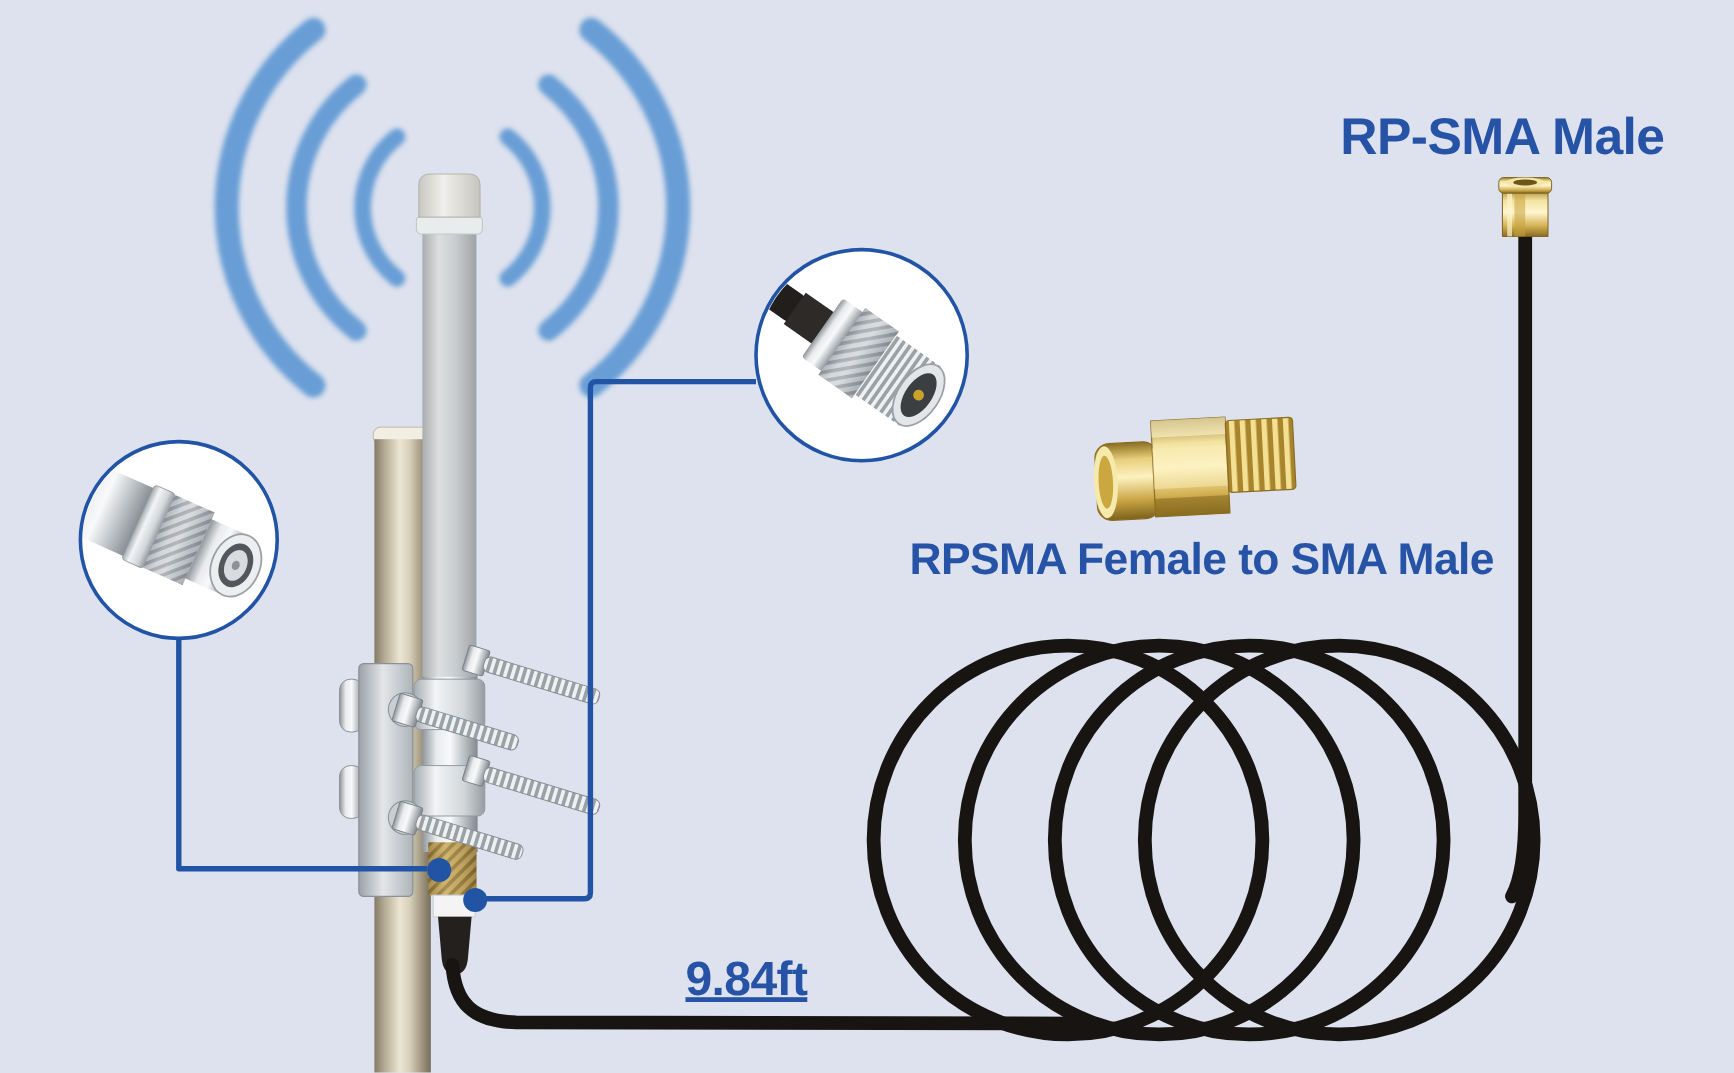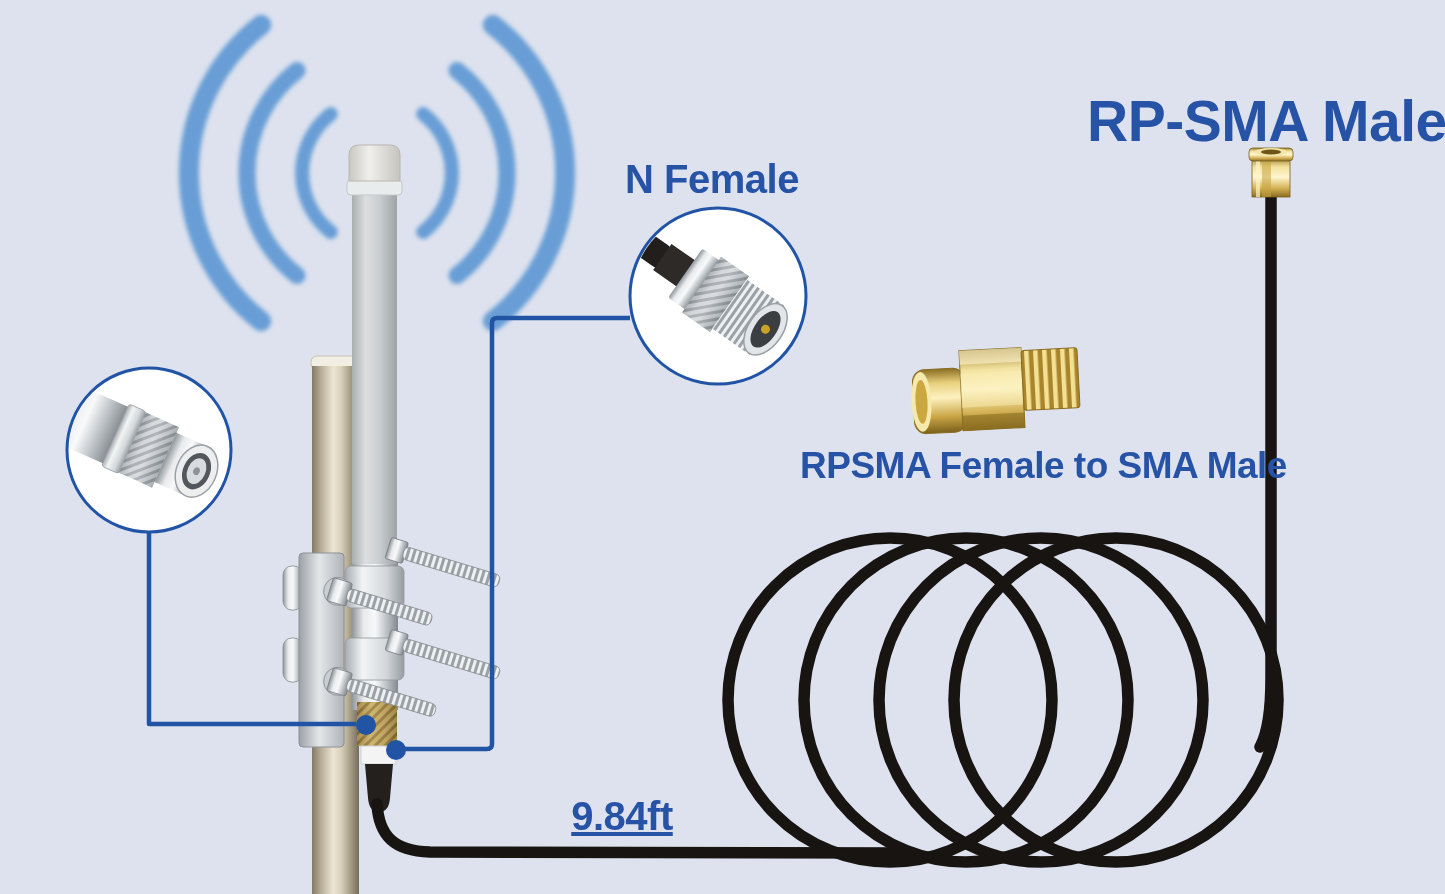--- a/index.html
+++ b/index.html
@@ -7,22 +7,22 @@
     position:relative;width:1445px;height:894px;overflow:hidden;
     background:#dde2ee;font-family:"Liberation Sans",sans-serif;
   }
   .scene{position:absolute;left:0;top:0;}
   .lbl{
     position:absolute;font-weight:700;color:#2653a6;text-align:center;
     letter-spacing:-0.5px;line-height:1.05;white-space:nowrap;
   }
   .lbl-nmale   {left:49px;  top:308px; width:200px; font-size:40px;}
   .lbl-nfemale {left:592px; top:158px; width:240px; font-size:40px;}
-  .lbl-rpsma   {left:1087px;top:92px;  width:330px; font-size:57px;}
-  .lbl-adapter {left:800px; top:447px; width:470px; font-size:37px;}
+  .lbl-rpsma   {left:1087px;top:92px;  width:330px; font-size:43px;}
+  .lbl-adapter {left:758px; top:447px; width:470px; font-size:37px;}
   .lbl-length  {left:522px; top:795px; width:200px; font-size:40px;text-decoration:underline;}
 </style>
 </head>
 <body>
 
 <div class="stage">
 
 <svg class="scene" width="1445" height="894" viewBox="0 0 1445 894">
   <defs>
     <filter id="soft" x="-40%" y="-40%" width="180%" height="180%">
@@ -234,18 +234,17 @@
         <rect x="-20" y="-34" width="34" height="68" fill="url(#knurlS)" opacity="0.6"></rect>
         <rect x="14" y="-30" width="46" height="60" fill="url(#threadS)"></rect>
         <ellipse cx="58" cy="0" rx="17" ry="29" fill="#e3e6e8" stroke="#9aa0a5" stroke-width="1.5"></ellipse>
         <ellipse cx="58" cy="0" rx="11" ry="21" fill="#3c3f42"></ellipse>
         <circle cx="58" cy="0" r="4.5" fill="#c9a227"></circle>
       </g>
     </g>
   </g>
 </svg>
 
-<div class="lbl lbl-nfemale">N Female</div>
 <div class="lbl lbl-rpsma">RP-SMA Male</div>
 <div class="lbl lbl-adapter">RPSMA Female to SMA Male</div>
 <div class="lbl lbl-length">9.84ft</div>
 
 </div>
 
 </body></html>

